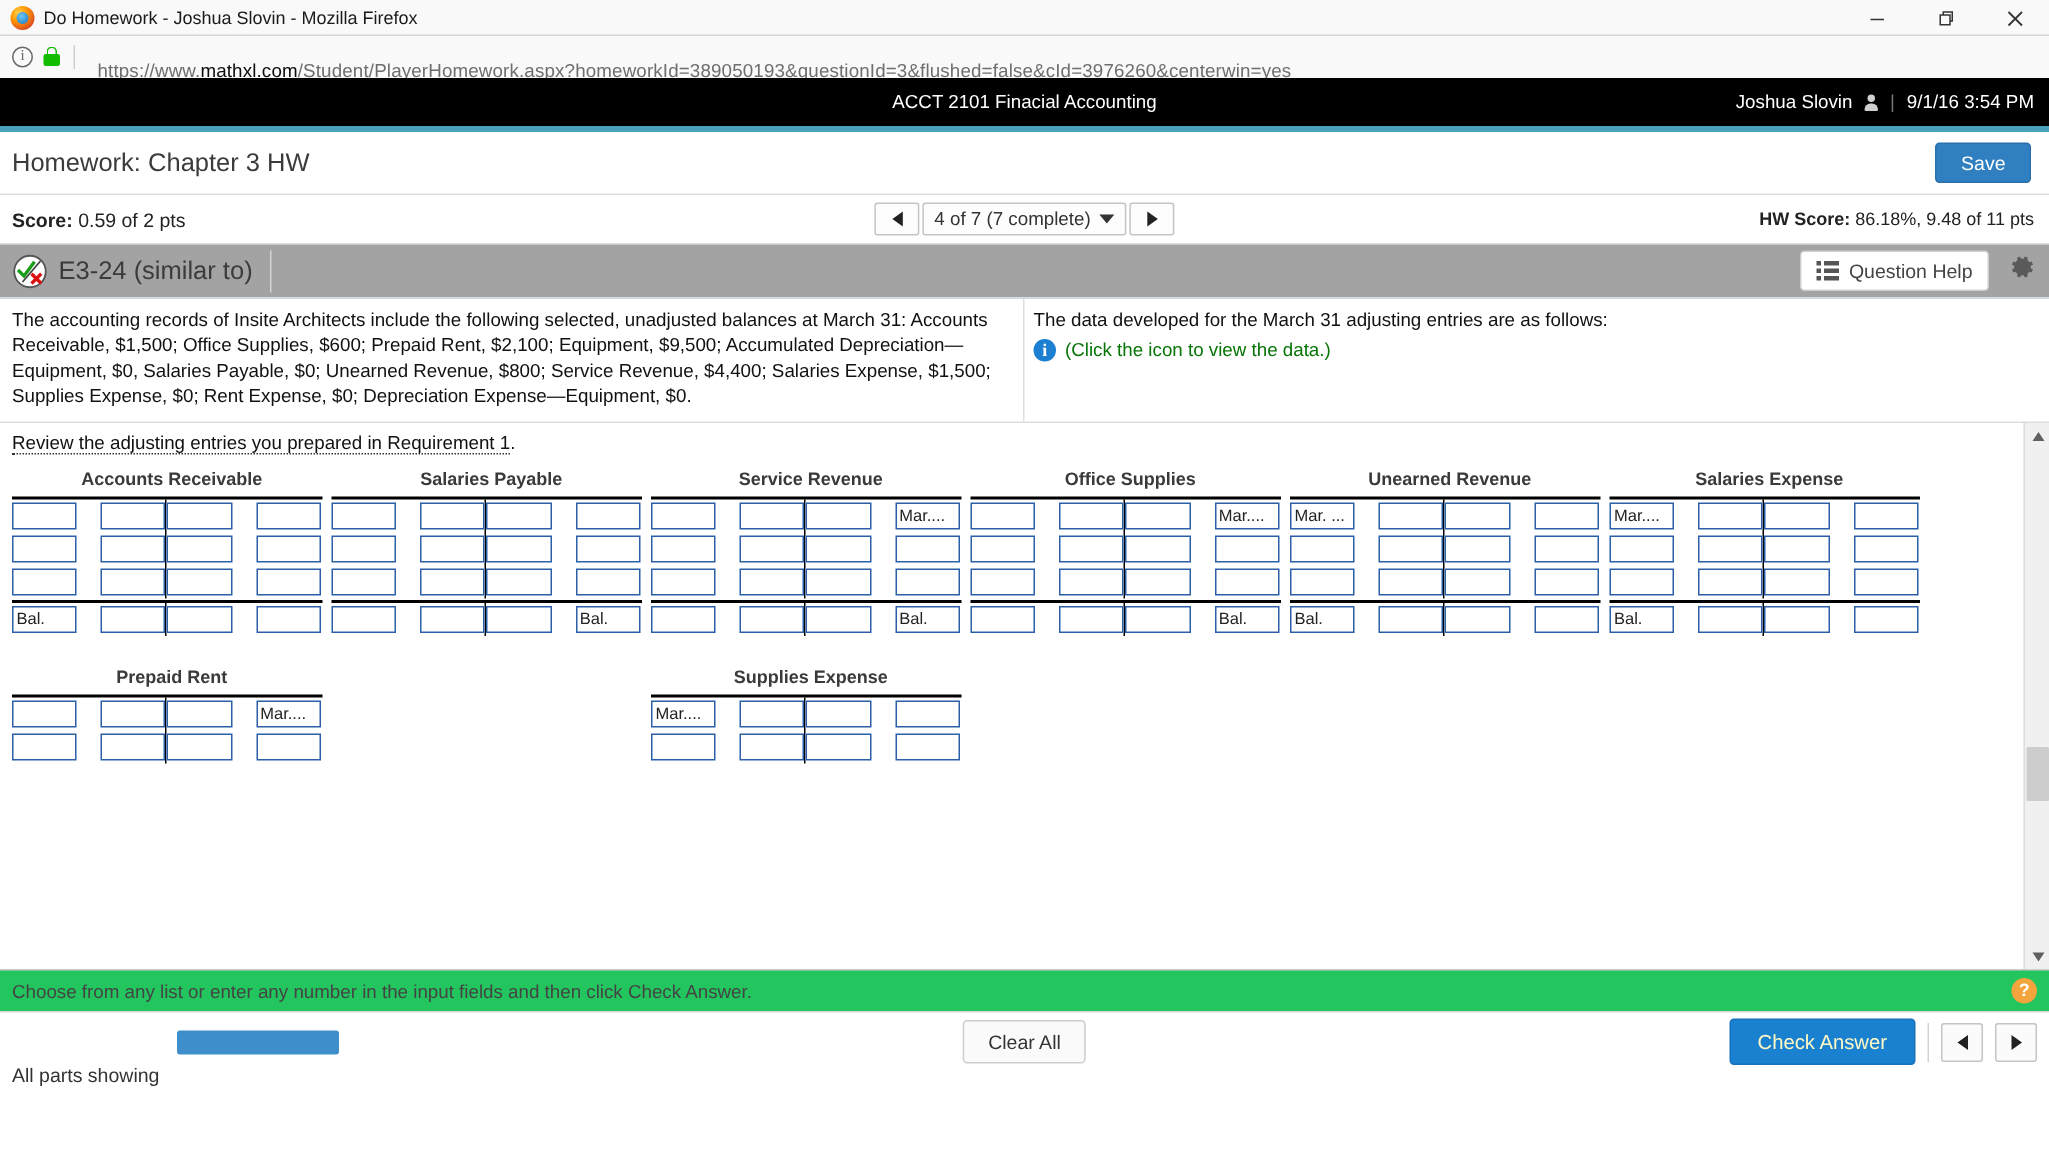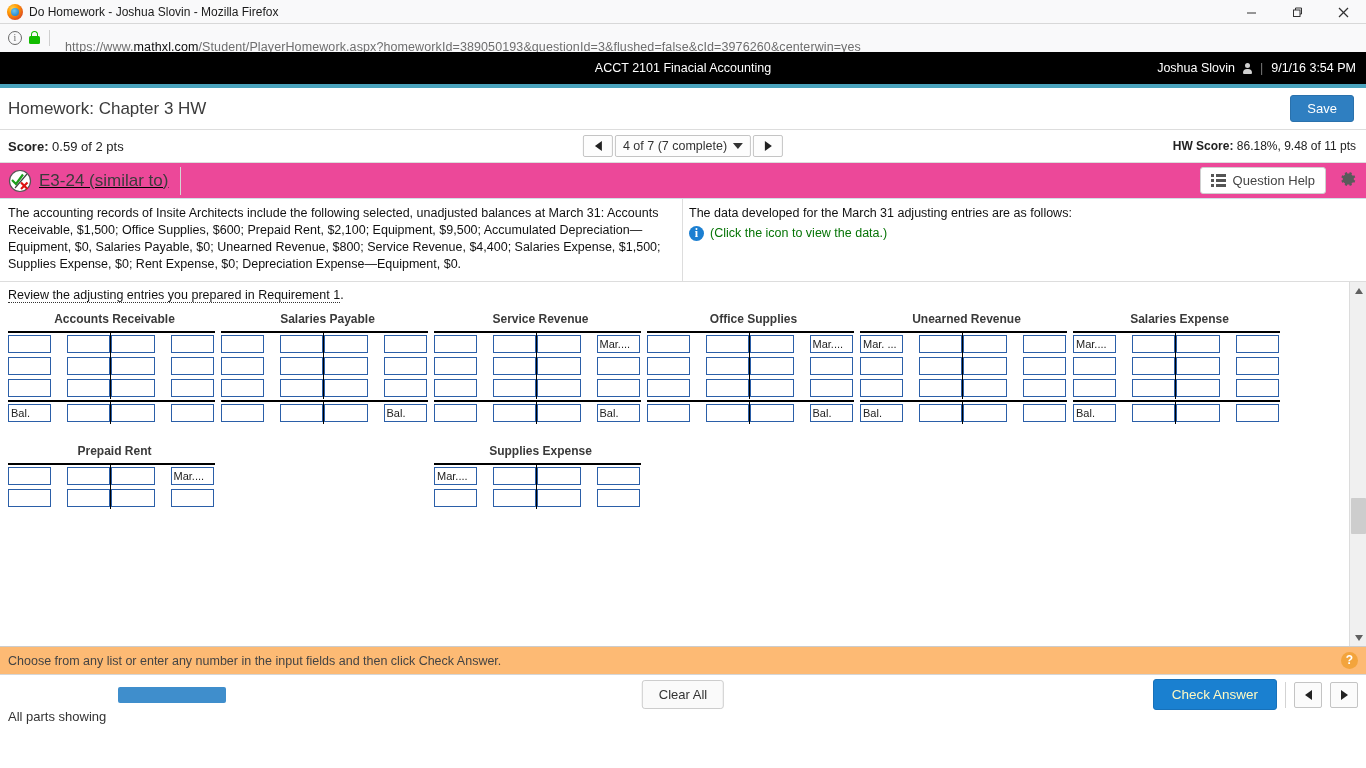--- a/index.html
+++ b/index.html
@@ -120,21 +120,21 @@
     height: 22px; border: 1px solid #c4c4c4; background: #fdfdfd; border-radius: 2px;
     display: flex; align-items: center; gap: 6px; padding: 0 7px; font-size: 12.5px;
     color: #333; cursor: pointer;
   }
   .caret-d { width:0;height:0;border-left:5px solid transparent;border-right:5px solid transparent;border-top:6px solid #333; }
   .score-right { position: absolute; right: 10px; font-size: 12px; }
   .score-right b { font-weight: bold; }
 
   .q-header {
     height: 36px; display: flex; align-items: center; position: relative;
-    border-bottom: 1px solid #cfe0e6; background: #ec4899; text-decoration: underline;
+    border-bottom: 1px solid #cfe0e6; background: #a3a3a3;
   }
   .q-id-wrap { display: flex; align-items: center; gap: 7px; padding-left: 8px; padding-right: 12px;
                border-right: 1px solid #d4d4d4; height: 28px; }
   .q-status-ico { width: 24px; height: 24px; position: relative; flex: none; }
   .q-id { font-size: 17px; color: #3b3b3b; }
   .q-right { position: absolute; right: 8px; display: flex; align-items: center; gap: 12px; }
   .qhelp-btn {
     display: flex; align-items: center; gap: 7px;
     border: 1px solid #cfcfcf; border-radius: 3px; background: #fff;
     padding: 5px 10px; font-size: 13px; color: #444; cursor: pointer;
@@ -201,21 +201,21 @@
   .vs-thumb {
     position: absolute; left: 1px; width: 15px; background: #cdcdcd; border-radius: 1px; cursor: pointer;
   }
   .vs-tri-u { width:0;height:0;border-left:4px solid transparent;border-right:4px solid transparent;border-bottom:6px solid #606060; }
   .vs-tri-d { width:0;height:0;border-left:4px solid transparent;border-right:4px solid transparent;border-top:6px solid #606060; }
 
   
   .instr-bar {
     height: 28px; display: flex; align-items: center; position: relative;
     border-top: 1px solid #ccc; font-size: 12.5px; color: #444; padding-left: 8px;
-    background: #fdba74;
+    background: #22c55e;
   }
   .help-circ {
     position: absolute; right: 8px; width: 17px; height: 17px; border-radius: 50%;
     background: #f3a43c; color: #fff; font-size: 12px; font-weight: bold;
     text-align: center; line-height: 17px; cursor: pointer;
   }
   .action-bar {
     height: 40px; display: flex; align-items: center; position: relative;
     border-top: 1px solid #d6d6d6; background: #fff;
   }

